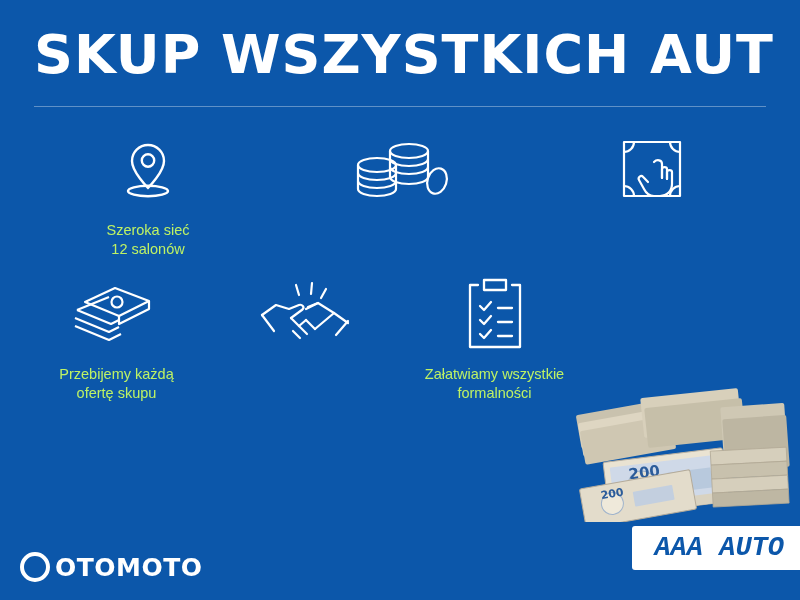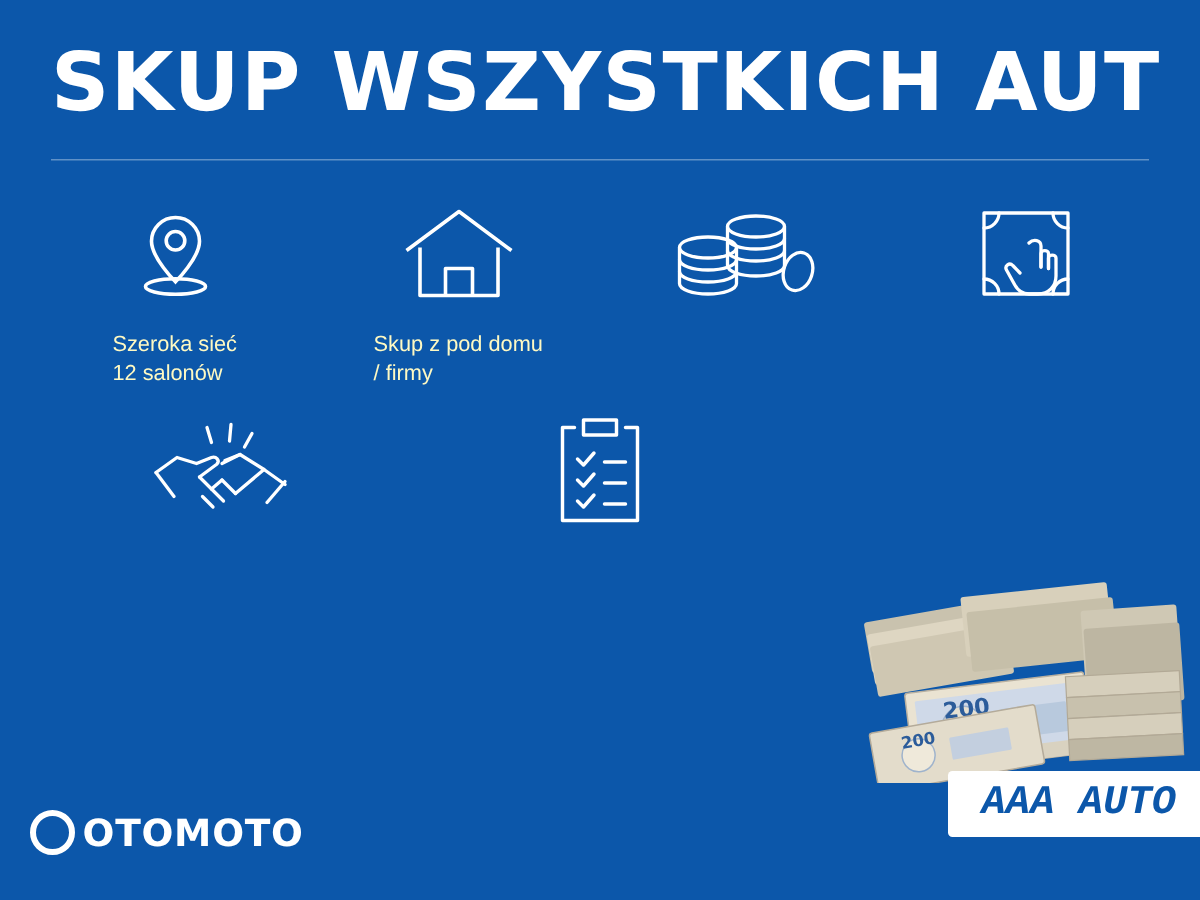--- a/index.html
+++ b/index.html
@@ -59,41 +59,41 @@
     padding: 0 6px;
     box-sizing: border-box;
   }
   .icon-box {
     height: 92px;
     display: flex;
     align-items: center;
     justify-content: center;
   }
   .cell-text {
-    color: #fef9c3;
+    color: #bef264;
     font-size: 14.5px;
     line-height: 1.32;
-    text-align: left;
+    text-align: center;
     font-family: "Liberation Sans", sans-serif;
     white-space: pre-line;
     margin-top: 4px;
   }
   
   .money-photo {
     position: absolute;
     right: 8px;
     bottom: 78px;
     width: 220px;
     height: 135px;
   }
   
   .footer {
     position: absolute;
     left: 0;
-    bottom: 16px;
+    bottom: 4px;
     width: 800px;
     height: 72px;
   }
   .otomoto {
     position: absolute;
     left: 20px;
     bottom: 14px;
     display: flex;
     align-items: center;
   }
@@ -147,31 +147,20 @@
         <svg width="72" height="72" viewBox="0 0 72 72" fill="none" stroke="#ffffff" stroke-width="2.4">
           <path d="M36 10c-8.8 0-16 7.1-16 15.9 0 11 16 27 16 27s16-16 16-27C52 17.1 44.8 10 36 10z"></path>
           <circle cx="36" cy="25.5" r="6.2"></circle>
           <ellipse cx="36" cy="56" rx="20" ry="5.2"></ellipse>
         </svg>
       </div>
       <div class="cell-text">Szeroka sieć
 12 salonów</div>
     </div>
 
-    <div class="cell">
-      <div class="icon-box">
-        <svg width="86" height="76" viewBox="0 0 86 76" fill="none" stroke="#ffffff" stroke-width="2.4" stroke-linejoin="round">
-          <path d="M8 34L43 8l35 26"></path>
-          <path d="M17 32v32h52V32"></path>
-          <path d="M34 64V46h18v18"></path>
-        </svg>
-      </div>
-      <div class="cell-text">Skup z pod domu
-/ firmy</div>
-    </div>
 
     <div class="cell">
       <div class="icon-box">
         <svg width="110" height="80" viewBox="0 0 110 80" fill="none" stroke="#ffffff" stroke-width="2.2">
           <ellipse cx="64" cy="20" rx="19" ry="7"></ellipse>
           <path d="M45 20v26c0 3.9 8.5 7 19 7s19-3.1 19-7V20"></path>
           <path d="M45 28c0 3.9 8.5 7 19 7s19-3.1 19-7"></path>
           <path d="M45 36c0 3.9 8.5 7 19 7s19-3.1 19-7"></path>
           <ellipse cx="32" cy="34" rx="19" ry="7"></ellipse>
           <path d="M13 34v24c0 3.9 8.5 7 19 7s19-3.1 19-7V34"></path>
@@ -194,20 +183,35 @@
           <path d="M52 46v-9c0-2.6 5-2.6 5 0v10"></path>
           <path d="M57 47v-7c0-2.6 5-2.6 5 0v12c0 7-5 12-12 12h-6c-5 0-8-3-10-7l-5-9c-1.5-2.8 2-5.4 4.2-3l4.8 5"></path>
         </svg>
       </div>
     </div>
 
   </div>
 
   <div class="row row-2">
 
+    <div class="cell">
+      <div class="icon-box">
+        <svg width="100" height="70" viewBox="0 0 100 70" fill="none" stroke="#ffffff" stroke-width="2.2" stroke-linejoin="round">
+          <path d="M18 22L48 8l34 13-30 15z"></path>
+          <circle cx="50" cy="22" r="5.5"></circle>
+          <path d="M10 30l32-13"></path>
+          <path d="M10 30l34 14 8-4"></path>
+          <path d="M8 38l34 14 10-5"></path>
+          <path d="M8 46l34 14 12-6"></path>
+          <path d="M82 21v8L52 44v-8"></path>
+        </svg>
+      </div>
+      <div class="cell-text">Przebijemy każdą
+ofertę skupu</div>
+    </div>
 
     <div class="cell">
       <div class="icon-box">
         <svg width="108" height="76" viewBox="0 0 108 76" fill="none" stroke="#ffffff" stroke-width="2.2" stroke-linecap="round" stroke-linejoin="round">
           <path d="M44 8l3 10M60 6l-1 11M74 12l-5 9"></path>
           <path d="M10 38l14-10 13 4 10-4c3-1 6 2 3.5 4.5L39 41"></path>
           <path d="M39 41l8 8 7-6"></path>
           <path d="M54 43l9 9"></path>
           <path d="M47 49l8 8"></path>
           <path d="M41 54l7 7"></path>
@@ -226,20 +230,22 @@
           <path d="M18 10h-8v62h50V10h-8"></path>
           <path d="M24 5h22v10H24z"></path>
           <path d="M20 31l4 4 7-8"></path>
           <path d="M38 33h14"></path>
           <path d="M20 45l4 4 7-8"></path>
           <path d="M38 47h14"></path>
           <path d="M20 59l4 4 7-8"></path>
           <path d="M38 61h14"></path>
         </svg>
       </div>
+      <div class="cell-text">Załatwiamy wszystkie
+formalności</div>
     </div>
 
     <div class="cell">
       <div class="icon-box"></div>
       <div class="cell-text"></div>
     </div>
 
   </div>
 
   <div class="money-photo">

